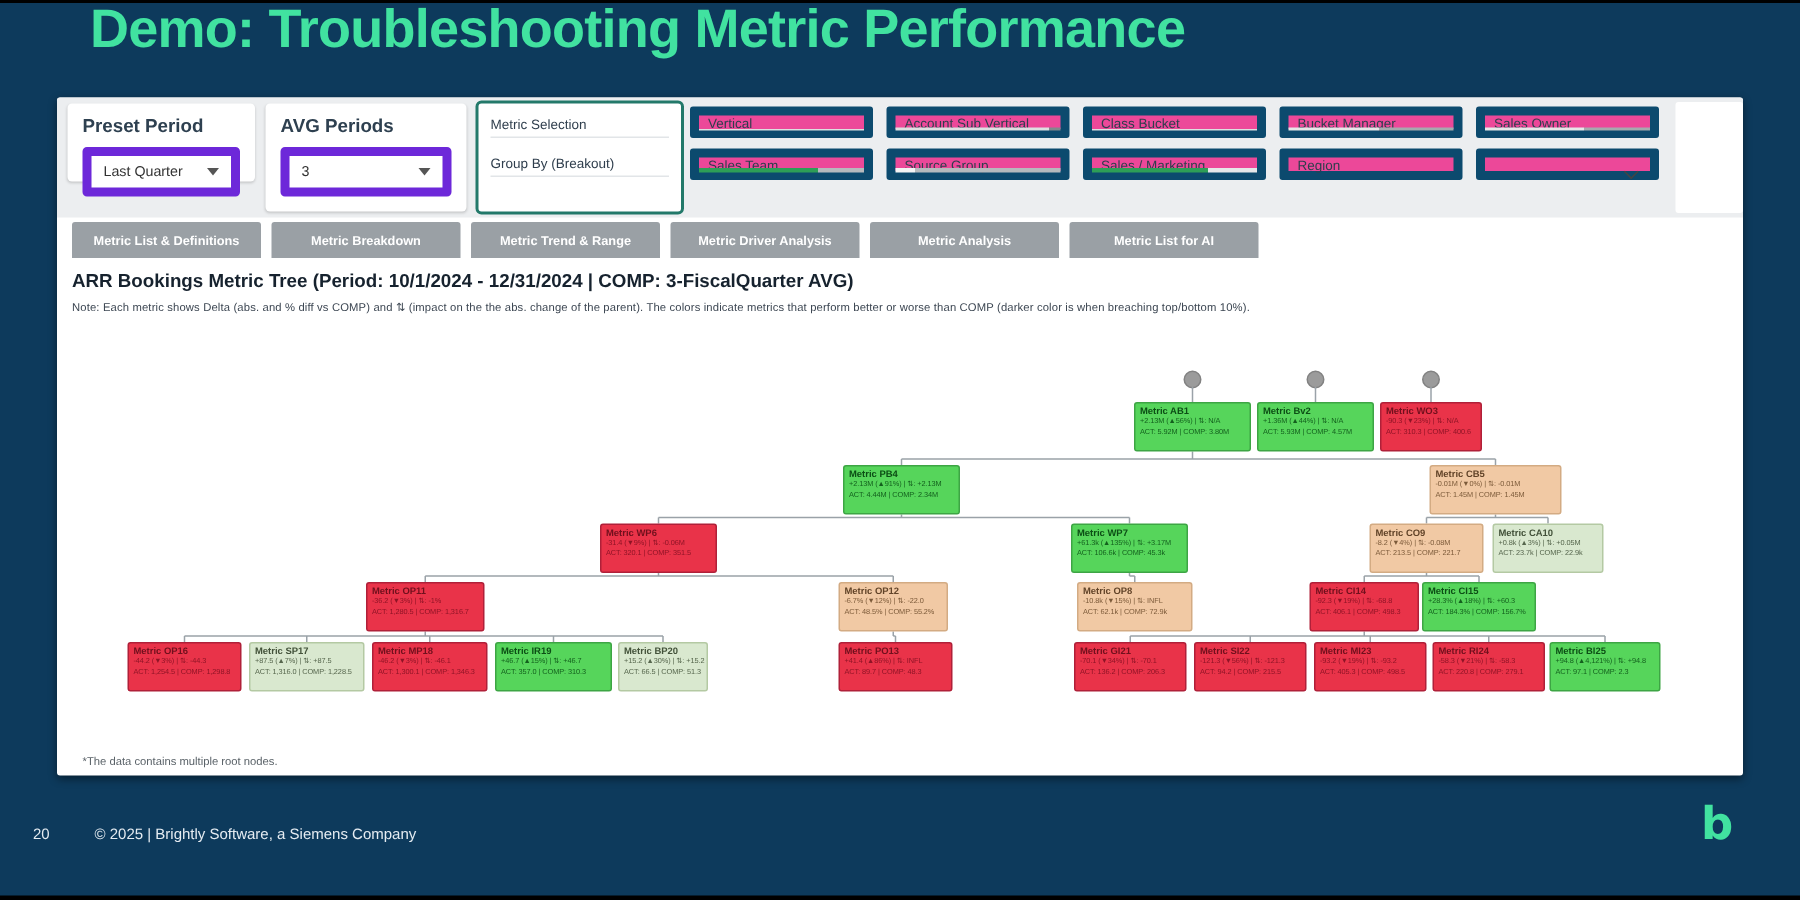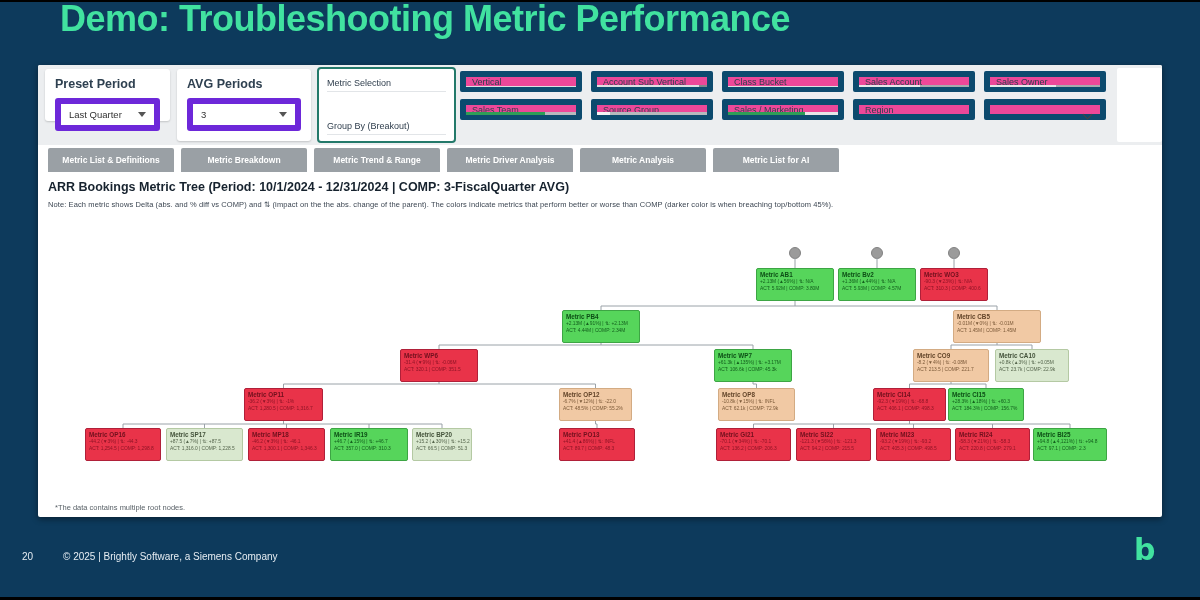--- a/index.html
+++ b/index.html
@@ -21,21 +21,21 @@
        box-sizing:border-box;padding:8px 10px}
   .fcard .clabel{font-size:12.5px;font-weight:bold;color:#2e4050;display:block}
   .cselect{margin-top:7px;position:relative;border:6px solid #6d28d9;border-radius:3px;height:21px;
        line-height:21px;padding:0 8px;font-size:9.5px;color:#333;background:#fff}
   .caret{position:absolute;right:8px;top:8px;width:0;height:0;border-left:4px solid transparent;
        border-right:4px solid transparent;border-top:5px solid #555}
 
   .selbox{position:absolute;left:279px;top:2px;width:139px;height:76px;background:#fff;
        border:2px solid #23796a;border-radius:4px;box-sizing:border-box;padding:5px 8px 0 8px}
   .srow{font-size:9px;color:#2f3e4d;padding:4px 0 3px 0;border-bottom:1px solid #e2e5e8}
-  .srow+.srow{margin-top:25px}
+  .srow+.srow{margin-top:8px}
 
   .filter-grid{position:absolute;left:422px;top:6px;display:grid;
        grid-template-columns:repeat(5,122px);grid-auto-rows:21px;column-gap:9px;row-gap:7px}
   .ffield{position:relative;background:#ec4899;border:6px solid #0c4a6e;border-radius:2px;box-sizing:border-box}
   .flabel{position:absolute;left:6px;top:50%;transform:translateY(-50%);color:#2f3e4d;font-size:9px;white-space:nowrap}
   .fbar{position:absolute;left:0;right:0;bottom:-1px}
   .fbar.thin{height:1px;background:#dddfe1}
   .fbar.thin-tick{height:2px;background:linear-gradient(to right,#dddfe1 93%,#83888d 93%)}
   .fbar.gray-right-55{height:2px;background:linear-gradient(to right,#e6e7e8 55%,#a6aaae 55%)}
   .fbar.gray-right-60{height:2px;background:linear-gradient(to right,#e6e7e8 60%,#a6aaae 60%)}
@@ -119,21 +119,21 @@
       </div>
       <div class="ffield">
         <span class="flabel">Account Sub Vertical</span>
         <div class="fbar thin-tick"></div>
       </div>
       <div class="ffield">
         <span class="flabel">Class Bucket</span>
         <div class="fbar thin"></div>
       </div>
       <div class="ffield">
-        <span class="flabel">Sales Account</span>
+        <span class="flabel">Bucket Manager</span>
         <div class="fbar gray-right-55"></div>
       </div>
       <div class="ffield">
         <span class="flabel">Sales Owner</span>
         <div class="fbar gray-right-60"></div>
       </div>
       <div class="ffield">
         <span class="flabel">Sales Team</span>
         <div class="fbar green-72"></div>
       </div>
@@ -158,21 +158,21 @@
   <div class="tab-bar">
       <div class="tab">Metric List &amp; Definitions</div>
       <div class="tab">Metric Breakdown</div>
       <div class="tab">Metric Trend &amp; Range</div>
       <div class="tab">Metric Driver Analysis</div>
       <div class="tab">Metric Analysis</div>
       <div class="tab">Metric List for AI</div>
     </div>
 
   <div class="heading">ARR Bookings Metric Tree (Period: 10/1/2024 - 12/31/2024 | COMP: 3-FiscalQuarter AVG)</div>
-  <div class="note">Note: Each metric shows Delta (abs. and % diff vs COMP) and ⇅ (impact on the the abs. change of the parent). The colors indicate metrics that perform better or worse than COMP (darker color is when breaching top/bottom 45%).</div>
+  <div class="note">Note: Each metric shows Delta (abs. and % diff vs COMP) and ⇅ (impact on the the abs. change of the parent). The colors indicate metrics that perform better or worse than COMP (darker color is when breaching top/bottom 10%).</div>
 </div>
 
 <svg id="tree-svg">
     <circle cx="795" cy="253" r="5.5" class="rootdot"></circle>
     <path d="M795 258 V268" class="edge"></path>
     <circle cx="877" cy="253" r="5.5" class="rootdot"></circle>
     <path d="M877 258 V268" class="edge"></path>
     <circle cx="954" cy="253" r="5.5" class="rootdot"></circle>
     <path d="M954 258 V268" class="edge"></path>
     <path d="M795 301 V306 M601 306 H997 M601 306 V310 M997 306 V310" class="edge"></path>

